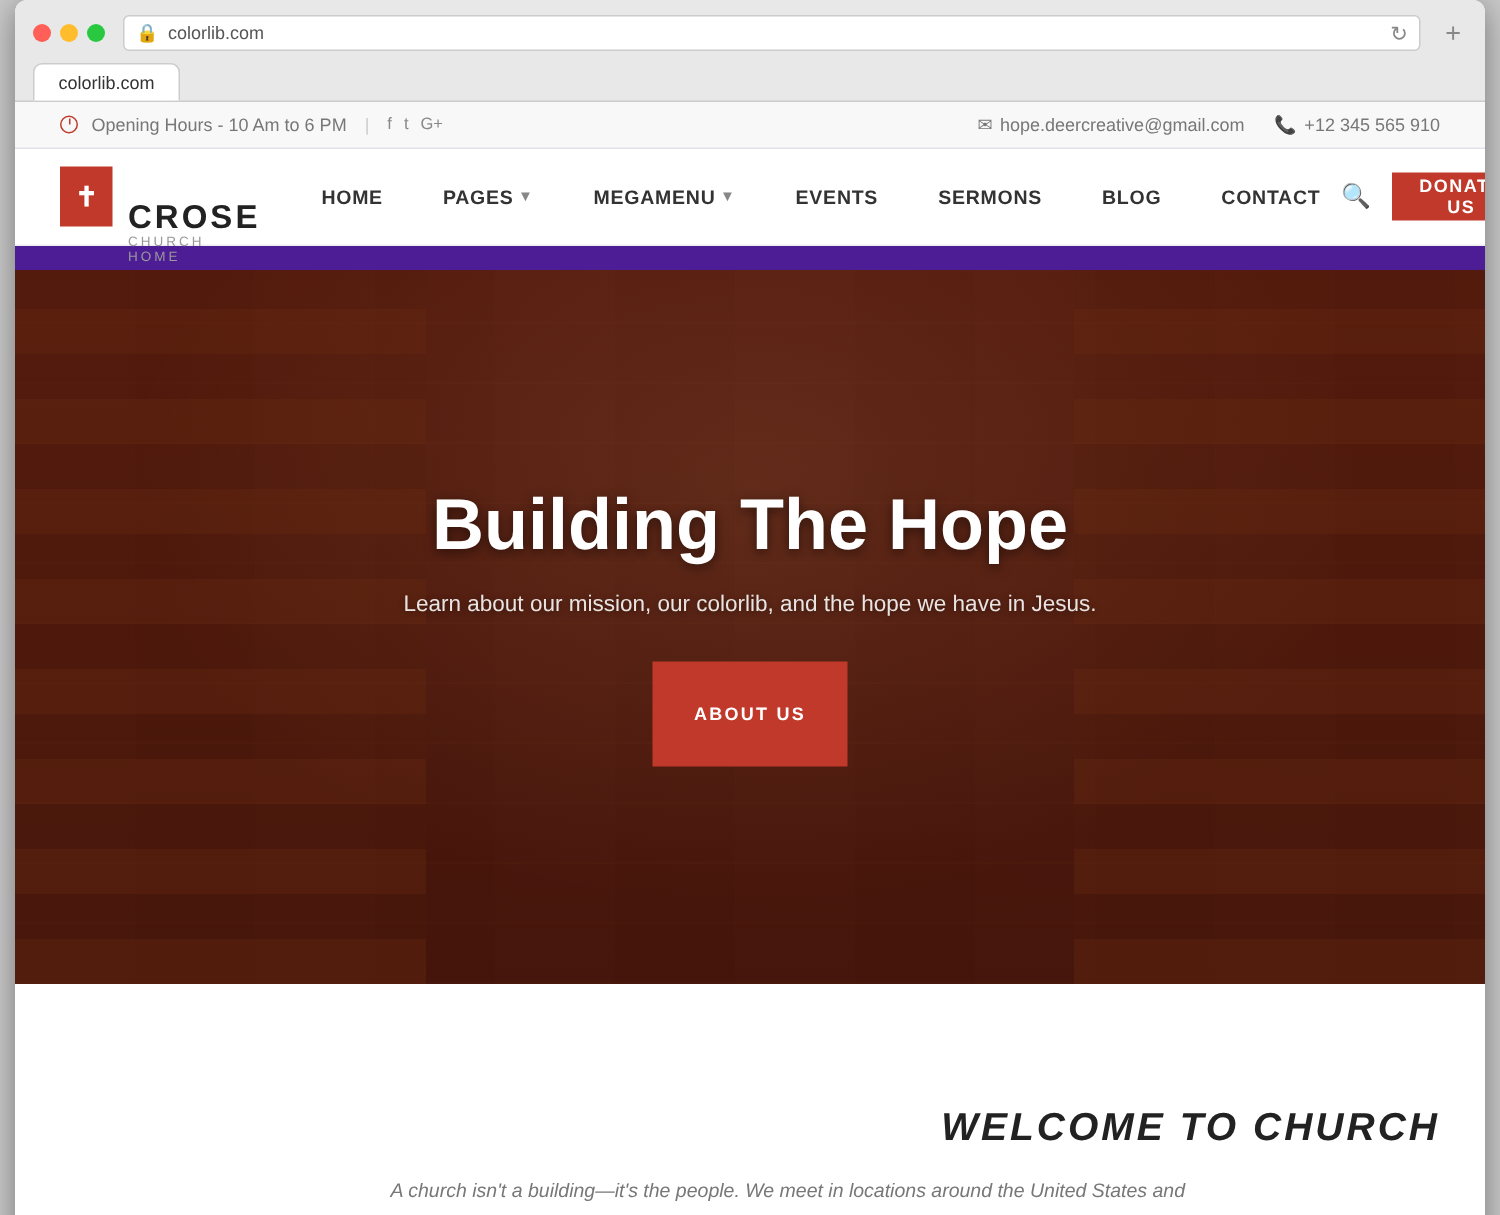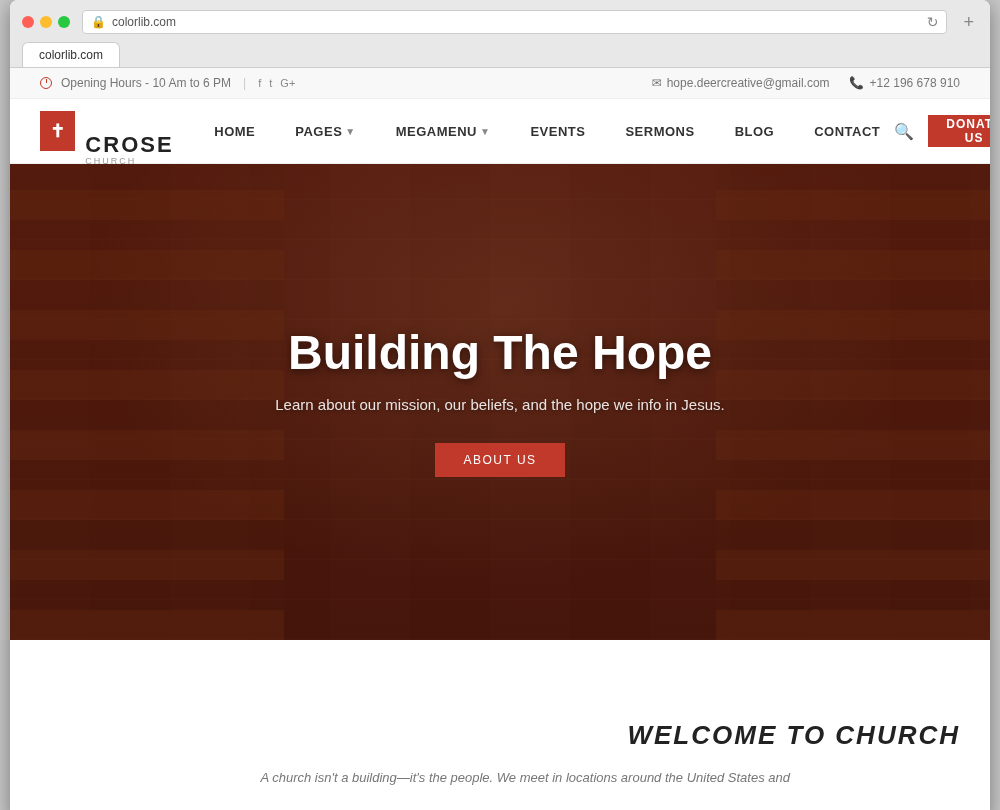--- a/index.html
+++ b/index.html
@@ -113,21 +113,21 @@
       letter-spacing: 1px;
       cursor: pointer;
       text-transform: uppercase;
     }
 
     
     .hero {
       position: relative;
       height: 476px;
       overflow: hidden;
-      display: flex; align-items: center; justify-content: center;
+      display: flex; align-items: center; justify-content: center; margin-top: 16px;
     }
 
     .hero-bg {
       position: absolute; inset: 0;
       background: linear-gradient(rgba(80,20,10,0.65), rgba(60,15,8,0.7)),
         
         repeating-linear-gradient(90deg, rgba(100,50,30,0.3) 0px, rgba(100,50,30,0.3) 80px, rgba(80,40,20,0.2) 80px, rgba(80,40,20,0.2) 160px);
       background-color: #5a2010;
     }
 
@@ -151,22 +151,22 @@
     }
     .hero-subtitle {
       font-size: 15px; color: rgba(255,255,255,0.88);
       margin-bottom: 30px;
       text-shadow: 0 1px 4px rgba(0,0,0,0.4);
     }
     .hero-btn {
       background: #c0392b;
       color: white;
       border: none;
-      padding: 10px 28px;
-      font-size: 12px; font-weight: 400;
+      padding: 28px 28px;
+      font-size: 12px; font-weight: 700;
       letter-spacing: 1.5px;
       cursor: pointer;
       text-transform: uppercase;
     }
 
     
     .welcome-section {
       background: white;
       padding: 80px 30px 30px;
       text-align: right;
@@ -244,21 +244,21 @@
           <span class="social-icon">G+</span>
         </div>
       </div>
       <div class="top-bar-right">
         <div class="top-bar-contact">
           <span>✉</span>
           <span>hope.deercreative@gmail.com</span>
         </div>
         <div class="top-bar-contact">
           <span>📞</span>
-          <span>+12 196 678 910</span>
+          <span>+12 345 565 910</span>
         </div>
       </div>
     </div>
 
     <nav class="navbar">
       <div class="logo">
         <div class="logo-icon">
           <span>✝</span>
         </div>
         <div class="logo-text">
@@ -283,21 +283,21 @@
       </div>
     </nav>
 
     <section class="hero">
       <div class="hero-bg">
         <div class="pew-left"></div>
         <div class="pew-right"></div>
       </div>
       <div class="hero-content">
         <h1 class="hero-title">Building The Hope</h1>
-        <p class="hero-subtitle">Learn about our mission, our beliefs, and the hope we info in Jesus.</p>
+        <p class="hero-subtitle">Learn about our mission, our colorlib, and the hope we have in Jesus.</p>
         <button class="hero-btn">ABOUT US</button>
       </div>
     </section>
 
     <section class="welcome-section">
       <h2 class="welcome-title">WELCOME TO CHURCH</h2>
       <p class="welcome-text">A church isn't a building—it's the people. We meet in locations around the United States and</p>
     </section>
 
   </div>

